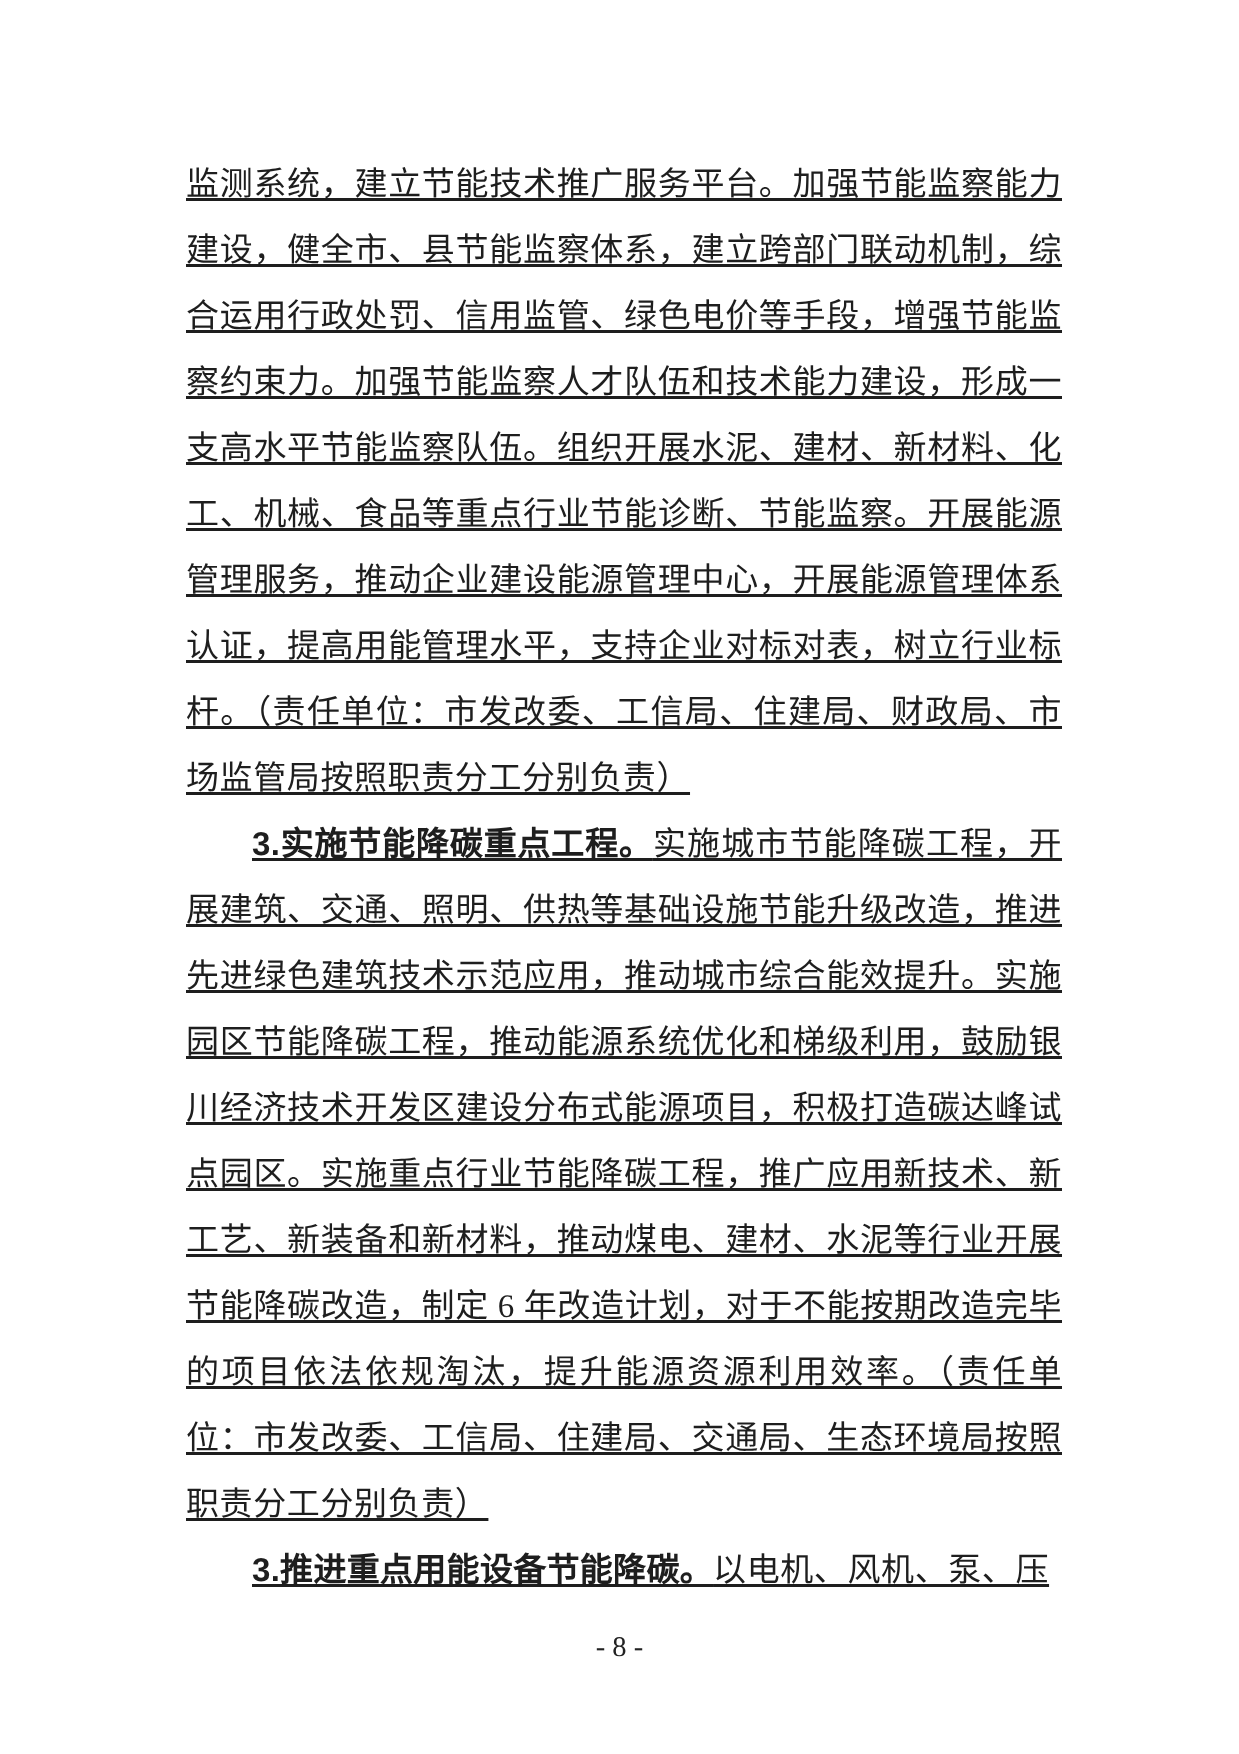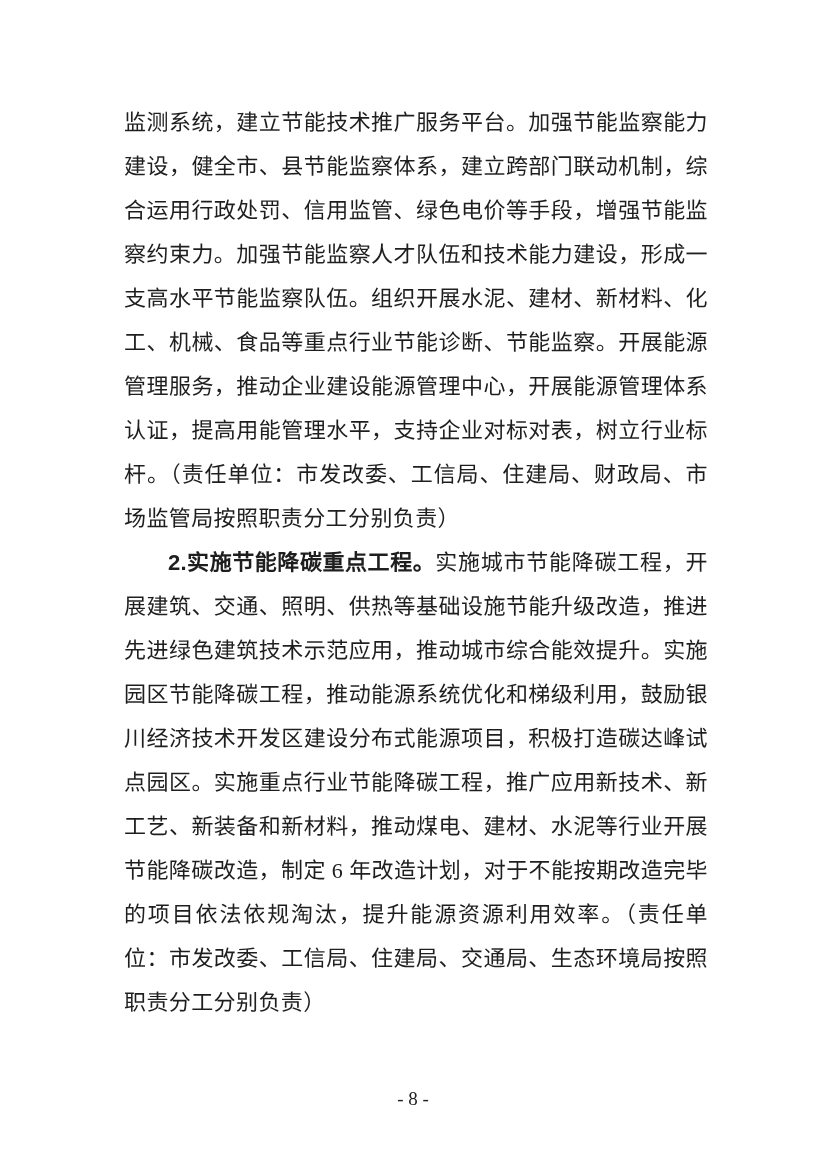--- a/index.html
+++ b/index.html
@@ -23,20 +23,21 @@
     width: 584px;
     font-size: 22px;
     line-height: 44px;
     letter-spacing: 0.4px;
     text-align: justify;
     text-justify: inter-character;
   }
   .content p {
     margin: 0;
     padding: 0;
+    text-decoration: underline;
   }
   .content p.indent {
     text-indent: 2em;
   }
   .lead-bold {
     font-weight: 700;
     font-family: "Liberation Sans", "DejaVu Sans", sans-serif;
     letter-spacing: 0.2px;
   }
   .footer {
@@ -52,20 +53,21 @@
 </style>
 </head>
 <body>
 
 <div class="page">
 
   <div class="content">
 
     <p><span>监测系统，建立节能技术推广服务平台。加强节能监察能力建设，健全市、县节能监察体系，建立跨部门联动机制，综合运用行政处罚、信用监管、绿色电价等手段，增强节能监察约束力。加强节能监察人才队伍和技术能力建设，形成一支高水平节能监察队伍。组织开展水泥、建材、新材料、化工、机械、食品等重点行业节能诊断、节能监察。开展能源管理服务，推动企业建设能源管理中心，开展能源管理体系认证，提高用能管理水平，支持企业对标对表，树立行业标杆。（责任单位：市发改委、工信局、住建局、财政局、市场监管局按照职责分工分别负责）</span></p>
 
-    <p class="indent"><span class="lead-bold">2.实施节能降碳重点工程。</span><span>实施城市节能降碳工程，开展建筑、交通、照明、供热等基础设施节能升级改造，推进先进绿色建筑技术示范应用，推动城市综合能效提升。实施园区节能降碳工程，推动能源系统优化和梯级利用，鼓励银川经济技术开发区建设分布式能源项目，积极打造碳达峰试点园区。实施重点行业节能降碳工程，推广应用新技术、新工艺、新装备和新材料，推动煤电、建材、水泥等行业开展节能降碳改造，制定 6 年改造计划，对于不能按期改造完毕的项目依法依规淘汰，提升能源资源利用效率。（责任单位：市发改委、工信局、住建局、交通局、生态环境局按照职责分工分别负责）</span></p>
+    <p class="indent"><span class="lead-bold">3.实施节能降碳重点工程。</span><span>实施城市节能降碳工程，开展建筑、交通、照明、供热等基础设施节能升级改造，推进先进绿色建筑技术示范应用，推动城市综合能效提升。实施园区节能降碳工程，推动能源系统优化和梯级利用，鼓励银川经济技术开发区建设分布式能源项目，积极打造碳达峰试点园区。实施重点行业节能降碳工程，推广应用新技术、新工艺、新装备和新材料，推动煤电、建材、水泥等行业开展节能降碳改造，制定 6 年改造计划，对于不能按期改造完毕的项目依法依规淘汰，提升能源资源利用效率。（责任单位：市发改委、工信局、住建局、交通局、生态环境局按照职责分工分别负责）</span></p>
 
+    <p class="indent"><span class="lead-bold">3.推进重点用能设备节能降碳。</span><span>以电机、风机、泵、压</span></p>
 
   </div>
 
   <div class="footer">- 8 -</div>
 
 </div>
 
 </body></html>

